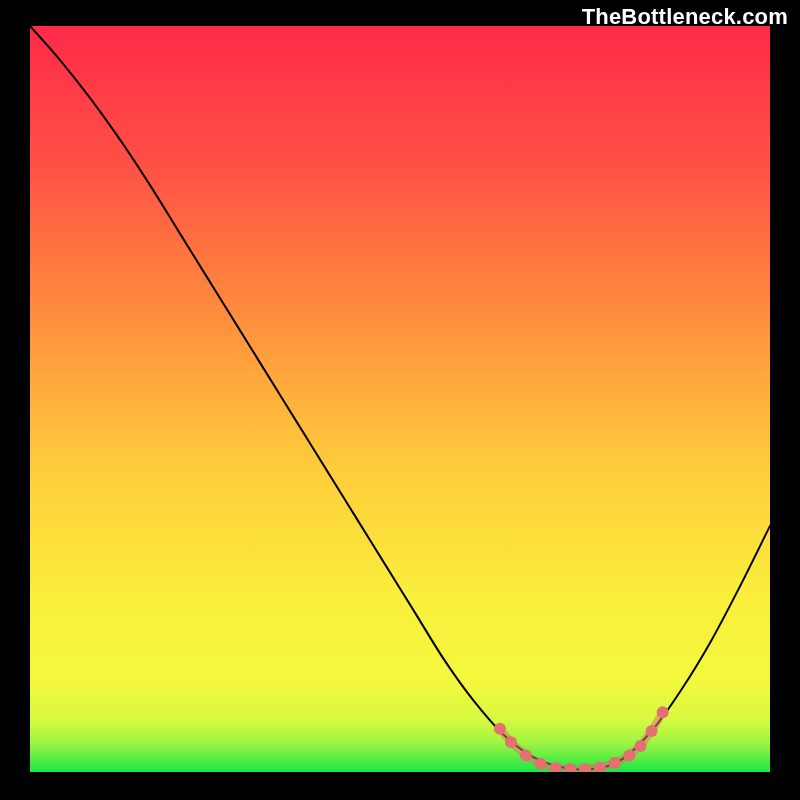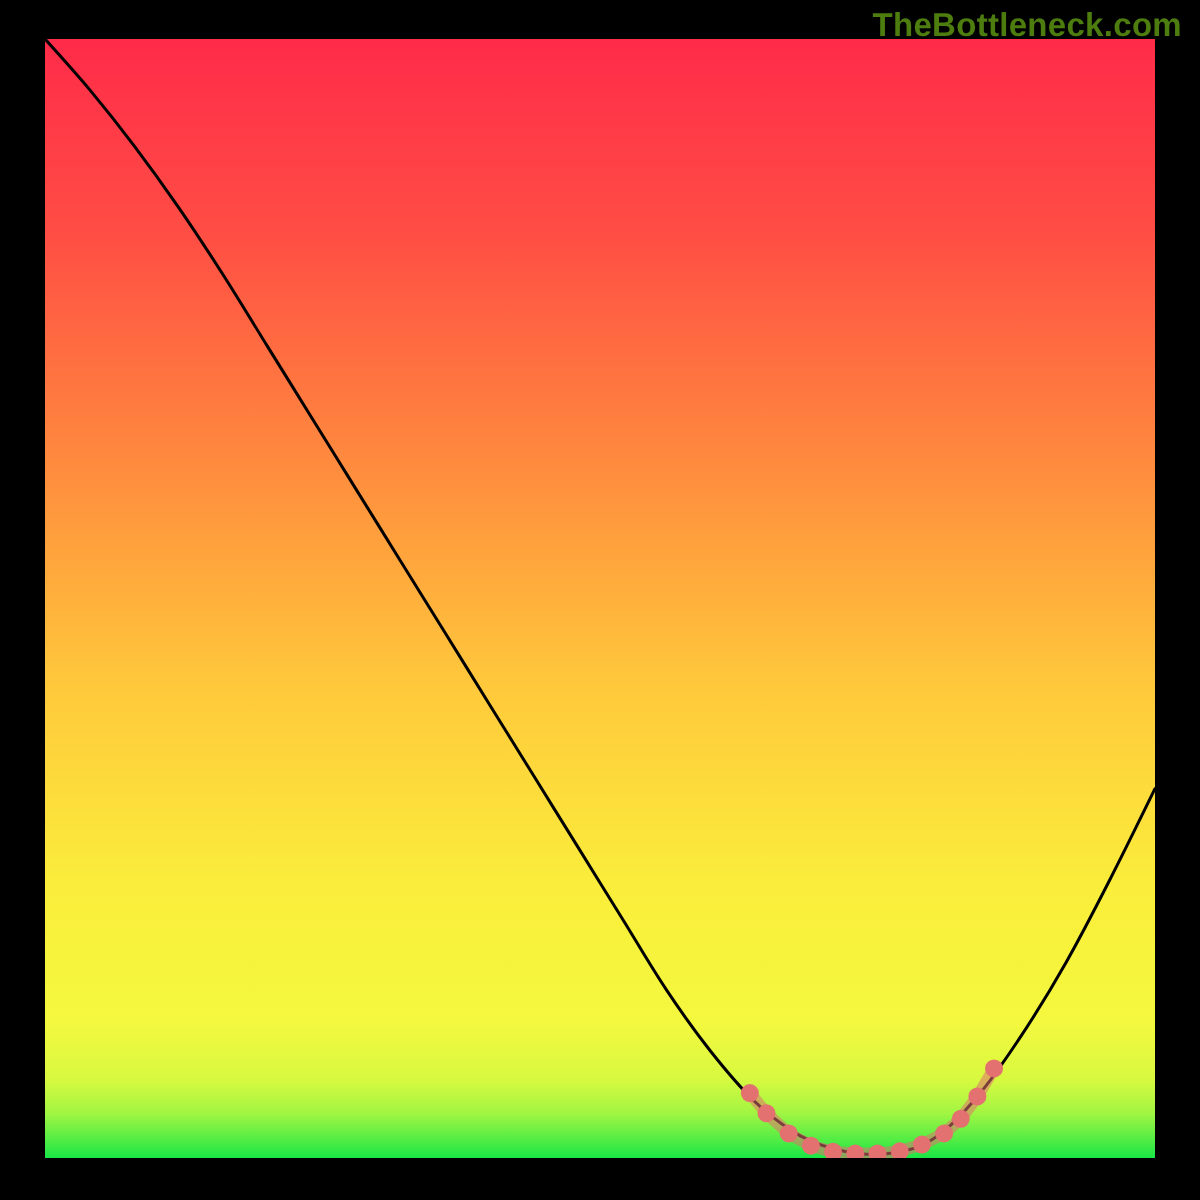--- a/index.html
+++ b/index.html
@@ -16,21 +16,21 @@
     height: 800px;
     background: #000000;
   }
   .watermark {
     position: absolute;
     top: 4px;
     right: 12px;
     font-family: Arial, Helvetica, sans-serif;
     font-size: 22px;
     font-weight: 600;
-    color: #4d7c0f;
+    color: #ffffff;
     letter-spacing: 0.2px;
     z-index: 10;
   }
   svg.plot {
     position: absolute;
     left: 30px;
     top: 26px;
     width: 740px;
     height: 746px;
     display: block;

